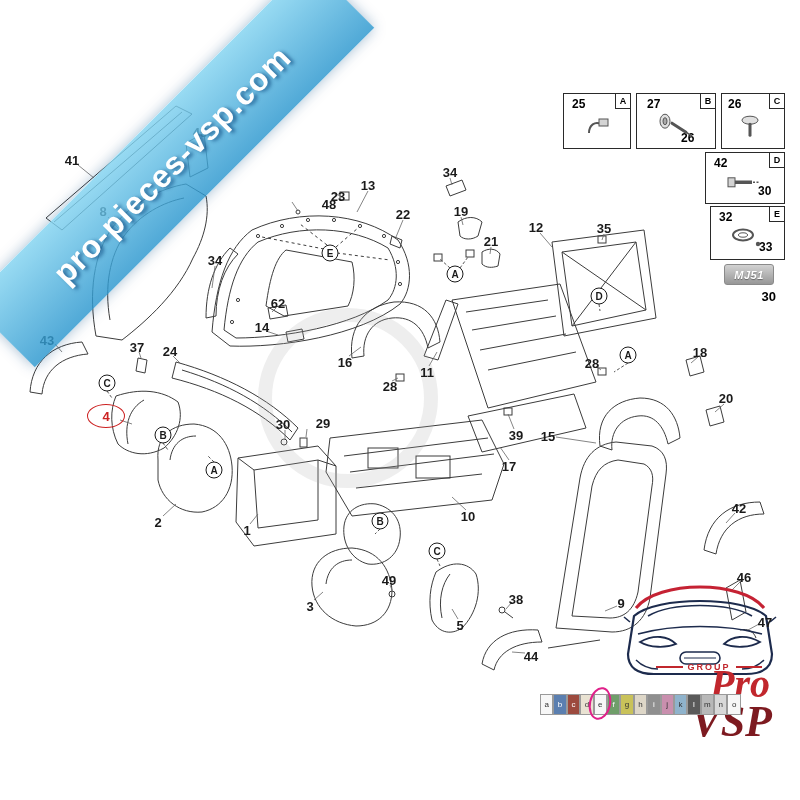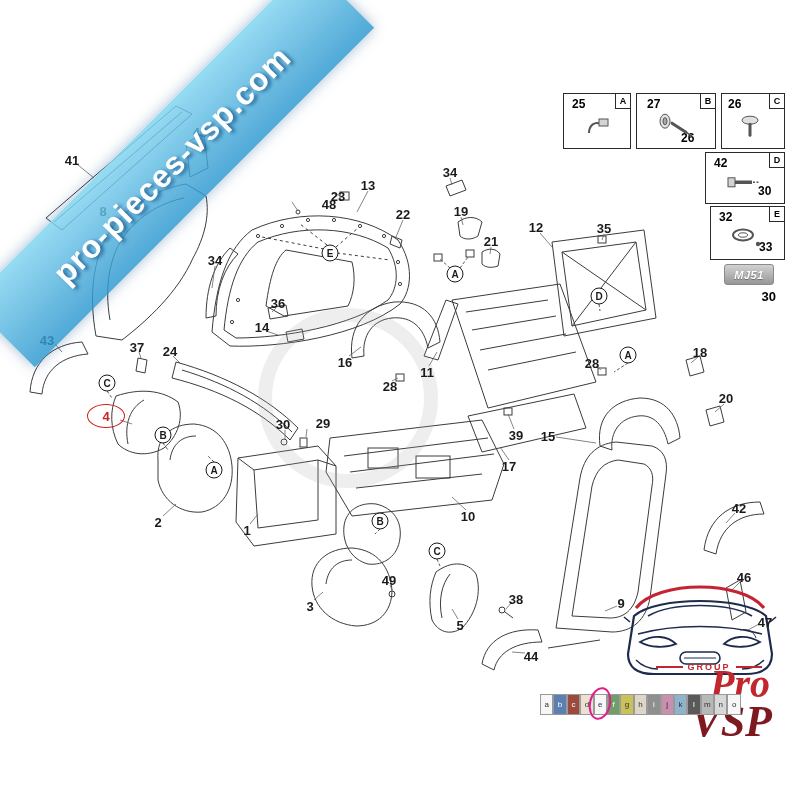--- a/index.html
+++ b/index.html
@@ -230,21 +230,21 @@
       <div class="callout" style="left: 200px; top: 132px;">45</div>
       <div class="callout" style="left: 103px; top: 211px;">8</div>
       <div class="callout" style="left: 47px; top: 340px;">43</div>
       <div class="callout" style="left: 137px; top: 347px;">37</div>
       <div class="callout" style="left: 170px; top: 351px;">24</div>
       <div class="hl-ellipse" style="left: 87px; top: 404px; border-color: rgb(204, 34, 34);"></div>
       <div class="callout" style="left: 106px; top: 416px; color: rgb(204, 34, 34);">4</div>
       <div class="callout" style="left: 158px; top: 522px;">2</div>
       <div class="callout" style="left: 247px; top: 530px;">1</div>
       <div class="callout" style="left: 215px; top: 260px;">34</div>
-      <div class="callout" style="left: 278px; top: 303px;">36</div>
+      <div class="callout" style="left: 278px; top: 303px;">62</div>
       <div class="callout" style="left: 262px; top: 327px;">14</div>
       <div class="callout" style="left: 290px; top: 196px; margin-left: 48px;">23</div>
       <div class="callout" style="left: 329px; top: 188px; margin-top: 16px;">48</div>
       <div class="callout" style="left: 368px; top: 185px;">13</div>
       <div class="callout" style="left: 403px; top: 214px;">22</div>
       <div class="callout" style="left: 450px; top: 172px;">34</div>
       <div class="callout" style="left: 461px; top: 211px;">19</div>
       <div class="callout" style="left: 491px; top: 241px;">21</div>
       <div class="callout" style="left: 536px; top: 227px;">12</div>
       <div class="callout" style="left: 604px; top: 228px;">35</div>

